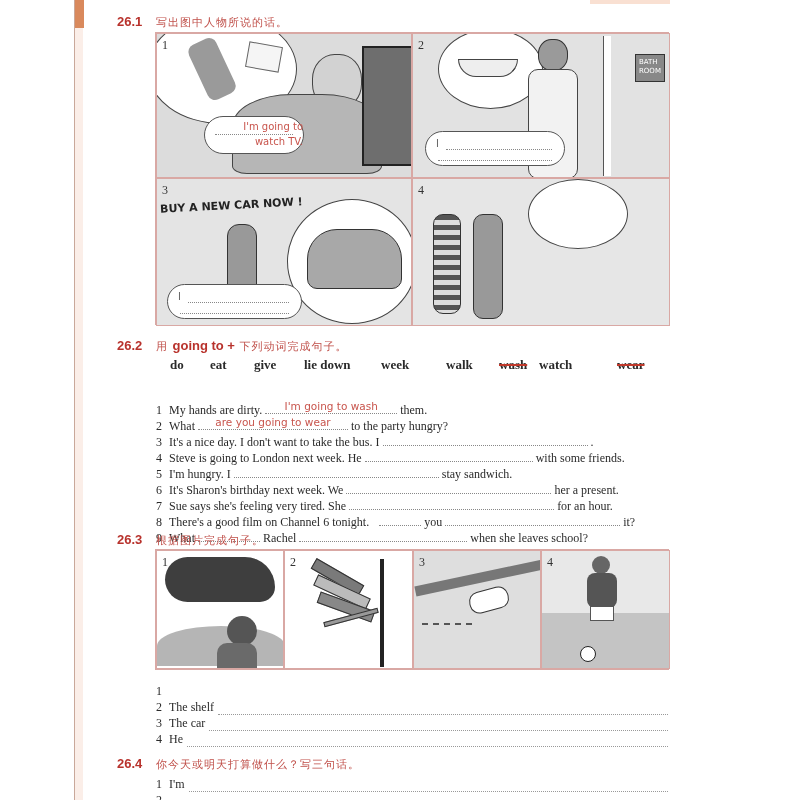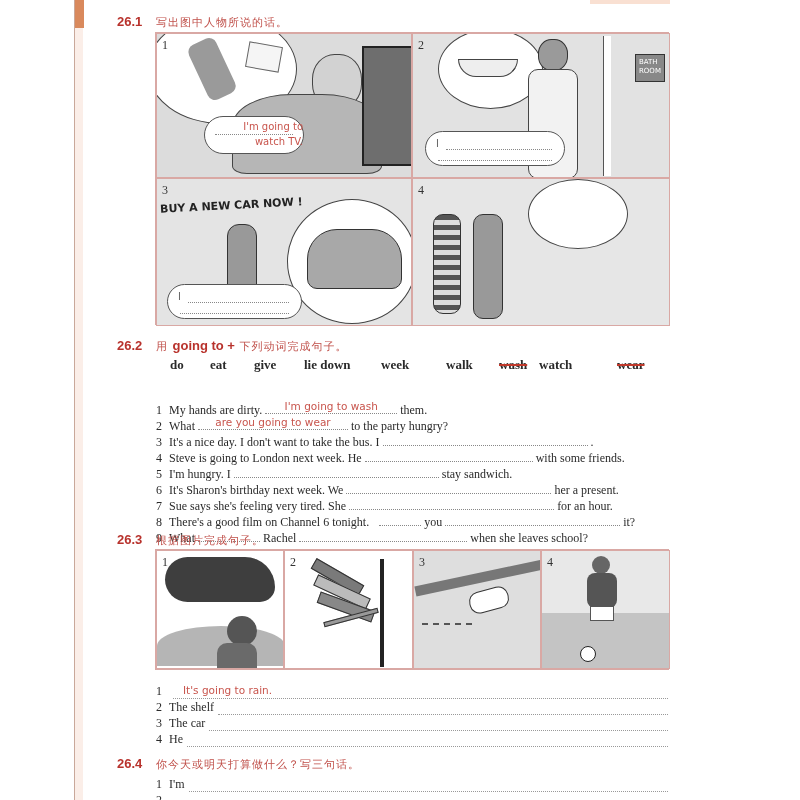--- a/index.html
+++ b/index.html
@@ -170,23 +170,20 @@
     <div class="art" style="left:0;top:62px;width:129px;height:58px;background:#c4c4c4;"></div>
     <div class="art" style="left:50px;top:5px;width:18px;height:18px;background:#666;border-radius:50%;"></div>
     <div class="art" style="left:45px;top:22px;width:30px;height:35px;background:#555;border-radius:8px;"></div>
     <div class="art" style="left:48px;top:55px;width:24px;height:15px;background:#fff;border:1px solid #555;"></div>
     <div class="art" style="left:38px;top:95px;width:16px;height:16px;background:#fff;border:1.5px solid #222;border-radius:50%;"></div>
   </div>
 </div>
 
 <div class="wline" style="top:683px">
     <span class="n">1</span>
-    <span class="fill">
-      <span class="ans">It's going to rain.</span>
-    </span>
   </div>
 <div class="wline" style="top:699px">
     <span class="n">2</span>
     <span>The shelf</span>
     <span class="fill"></span>
   </div>
 <div class="wline" style="top:715px">
     <span class="n">3</span>
     <span>The car</span>
     <span class="fill"></span>

